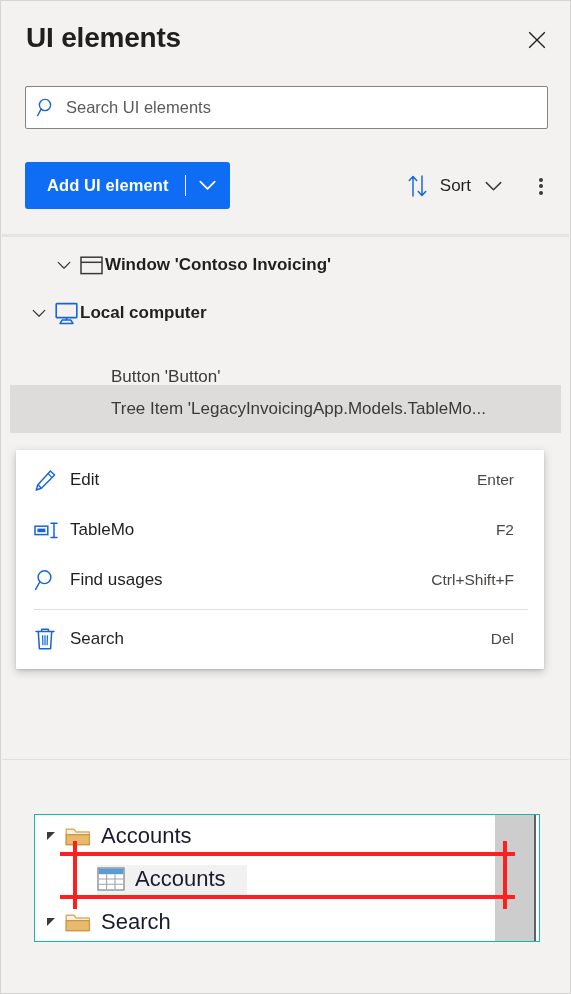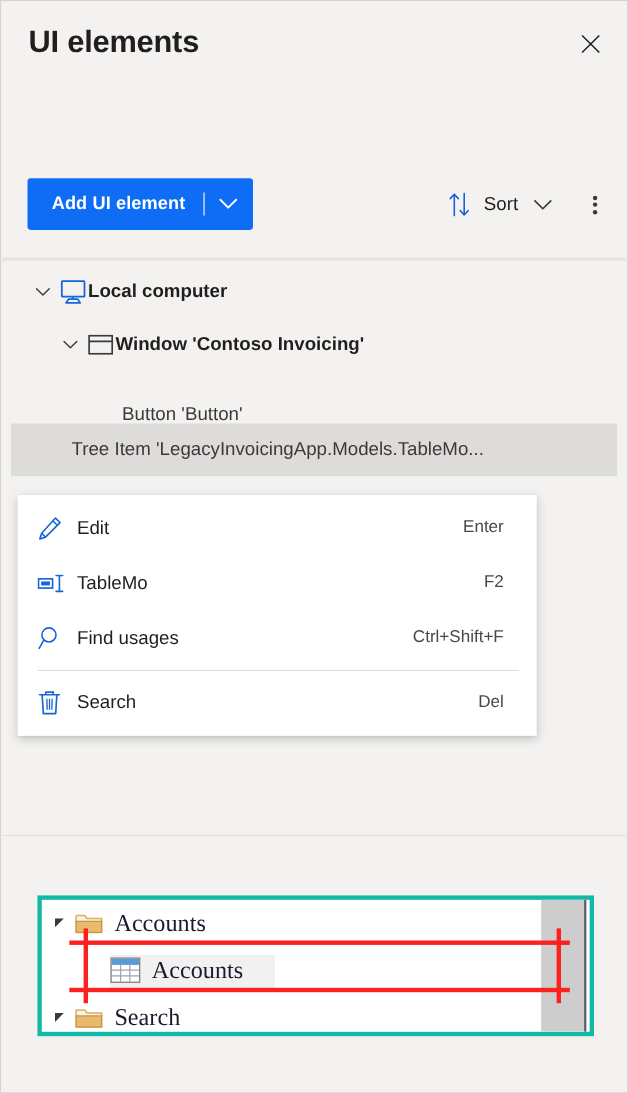--- a/index.html
+++ b/index.html
@@ -220,29 +220,29 @@
     font-size: 17px;
     color: #201f1e;
     white-space: nowrap;
   }
   .lvl0 { padding-left: 25px; }
   .lvl1 { padding-left: 50px; }
   .lvl1 .tw-label { font-weight: 600; }
   .lvl0 .tw-label { font-weight: 600; }
   .lvl2 { padding-left: 110px; }
   .lvl2 .tw-label { font-weight: 400; color: #3b3a39; margin-top: 32px; }
-  .lvl3 { padding-left: 55px; }
+  .lvl3 { padding-left: 101px; }
   .lvl3 .tw-label { font-weight: 400; color: #3b3a39; }
 
   
   .ctx-menu {
     position: absolute;
     left: 15px;
     top: 449px;
-    width: 472px;
+    width: 528px;
     background: #ffffff;
     box-shadow: 0 3px 9px rgba(0,0,0,0.20), 0 0.6px 2px rgba(0,0,0,0.12);
     padding: 5px 0 5px 0;
     box-sizing: border-box;
   }
   .ctx-item {
     height: 50px;
     display: flex;
     align-items: center;
     cursor: pointer;
@@ -279,24 +279,24 @@
     top: 760px;
     bottom: 0;
   }
   .preview {
     position: absolute;
     left: 33px;
     top: 53px;
     width: 506px;
     height: 128px;
     background: #ffffff;
-    border: 4px solid #14b8a6;
+    border: 1px solid #14b8a6;
     box-sizing: border-box;
     overflow: hidden;
-    font-family: Liberation Serif, serif;
+    font-family: Liberation Sans, sans-serif;
   }
   .pv-row {
     position: absolute;
     left: 0;
     height: 42px;
     display: flex;
     align-items: center;
   }
   .pv-arrow {
     width: 0; height: 0;
@@ -357,20 +357,29 @@
 
   <div class="header">
     <div class="page-title">UI elements</div>
     <div class="close-btn">
       <svg width="18" height="18" viewBox="0 0 18 18" aria-hidden="true">
         <path d="M1.2 1.2 L16.8 16.8 M16.8 1.2 L1.2 16.8" stroke="#201f1e" stroke-width="1.35" fill="none"></path>
       </svg>
     </div>
   </div>
 
+  <div class="search-box">
+    <span class="search-icon">
+      <svg width="21" height="21" viewBox="0 0 21 21" aria-hidden="true">
+        <circle cx="9" cy="8" r="5.6" stroke="#1565d8" stroke-width="1.4" fill="none"></circle>
+        <path d="M5.1 12.2 L1.6 18.6" stroke="#1565d8" stroke-width="1.4" fill="none" stroke-linecap="round"></path>
+      </svg>
+    </span>
+    <input class="search-input" type="text" placeholder="Search UI elements" style="">
+  </div>
 
   <div class="cmdbar">
 
     <div class="add-btn">
       <span class="add-btn-label">Add UI element</span>
       <span class="add-btn-sep"></span>
       <span class="add-btn-caret">
         <svg width="17" height="11" viewBox="0 0 17 11" aria-hidden="true">
           <path d="M1.3 1.6 L8.5 8.8 L15.7 1.6" stroke="#ffffff" stroke-width="1.7" fill="none" stroke-linecap="round" stroke-linejoin="round"></path>
         </svg>
@@ -398,49 +407,49 @@
         <div class="dot"></div>
         <div class="dot"></div>
       </div>
     </div>
   </div>
 
   <div class="divider thick" id="div-top"></div>
 
   <div class="tree">
 
+    <div class="tree-row lvl1">
+      <span class="tw-chevron">
+        <svg width="14" height="9" viewBox="0 0 14 9" aria-hidden="true">
+          <path d="M1.2 1.4 L7 7.2 L12.8 1.4" stroke="#3b3a39" stroke-width="1.25" fill="none" stroke-linecap="round" stroke-linejoin="round"></path>
+        </svg>
+      </span>
+      <span class="tw-icon">
+        <svg width="25" height="21" viewBox="0 0 25 21" aria-hidden="true">
+          <rect x="2" y="2.2" width="21" height="16.4" stroke="#3b3a39" stroke-width="1.5" fill="none"></rect>
+          <path d="M2 7.3 L23 7.3" stroke="#3b3a39" stroke-width="1.5"></path>
+        </svg>
+      </span>
+      <span class="tw-label">Window 'Contoso Invoicing'</span>
+    </div>
+
     <div class="tree-row lvl0">
       <span class="tw-chevron">
         <svg width="14" height="9" viewBox="0 0 14 9" aria-hidden="true">
           <path d="M1.2 1.4 L7 7.2 L12.8 1.4" stroke="#3b3a39" stroke-width="1.25" fill="none" stroke-linecap="round" stroke-linejoin="round"></path>
         </svg>
       </span>
       <span class="tw-icon">
         <svg width="25" height="23" viewBox="0 0 25 23" aria-hidden="true">
           <rect x="2.2" y="1.6" width="20.6" height="14" rx="0.6" stroke="#1565d8" stroke-width="1.6" fill="none"></rect>
           <path d="M12.5 15.6 L12.5 18" stroke="#1565d8" stroke-width="1.6"></path>
           <path d="M6 21.4 L8.3 18 L16.7 18 L19 21.4 Z" stroke="#1565d8" stroke-width="1.5" fill="none" stroke-linejoin="round"></path>
         </svg>
       </span>
       <span class="tw-label">Local computer</span>
-    </div>
-
-    <div class="tree-row lvl1">
-      <span class="tw-chevron">
-        <svg width="14" height="9" viewBox="0 0 14 9" aria-hidden="true">
-          <path d="M1.2 1.4 L7 7.2 L12.8 1.4" stroke="#3b3a39" stroke-width="1.25" fill="none" stroke-linecap="round" stroke-linejoin="round"></path>
-        </svg>
-      </span>
-      <span class="tw-icon">
-        <svg width="25" height="21" viewBox="0 0 25 21" aria-hidden="true">
-          <rect x="2" y="2.2" width="21" height="16.4" stroke="#3b3a39" stroke-width="1.5" fill="none"></rect>
-          <path d="M2 7.3 L23 7.3" stroke="#3b3a39" stroke-width="1.5"></path>
-        </svg>
-      </span>
-      <span class="tw-label">Window 'Contoso Invoicing'</span>
     </div>
 
     <div class="tree-row lvl2">
       <span class="tw-label">Button 'Button'</span>
     </div>
 
     <div class="tree-row lvl3 selected">
       <span class="tw-label">Tree Item 'LegacyInvoicingApp.Models.TableMo...</span>
     </div>
   </div>

